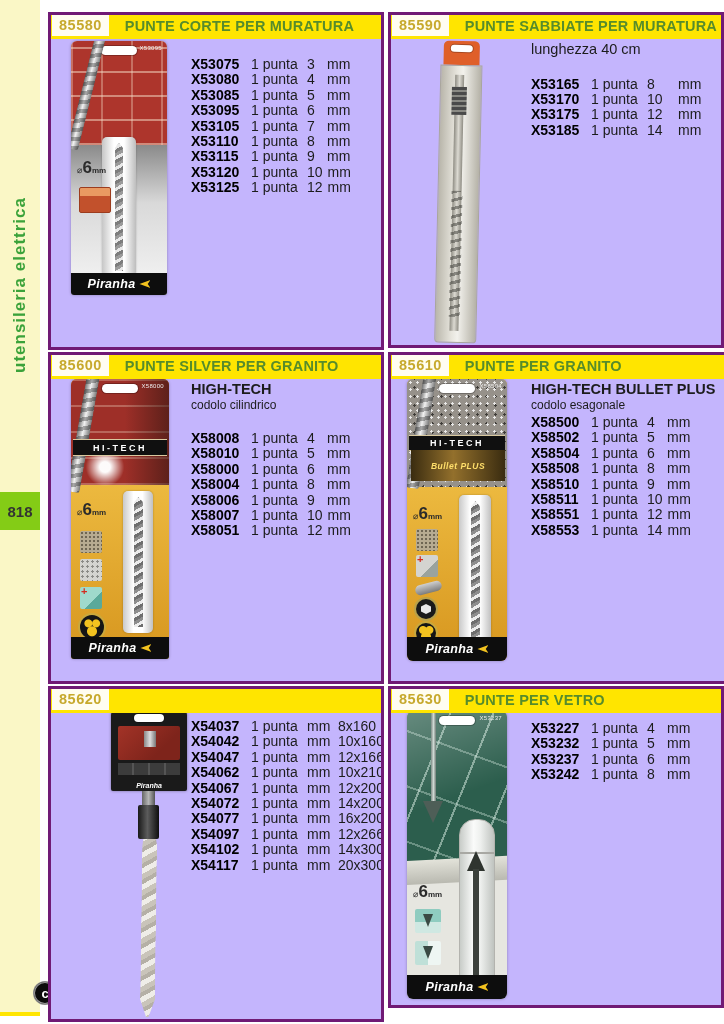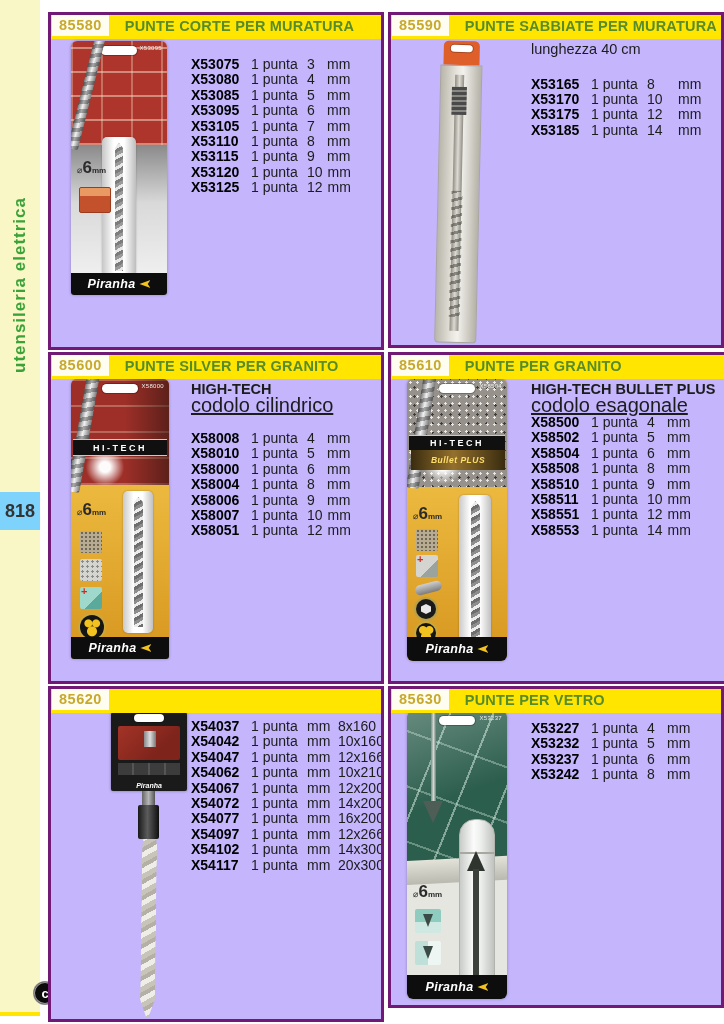--- a/index.html
+++ b/index.html
@@ -10,23 +10,23 @@
   
   .sidebar{position:absolute;left:0;top:0;width:40px;height:1012px;background:#faf7c6;}
   .sidebar-bottom-line{position:absolute;left:0;top:1012px;width:40px;height:4px;background:#ffe500;}
   .vlabel{
     position:absolute;left:0;top:128px;width:40px;height:314px;
     display:flex;align-items:center;justify-content:center;
     writing-mode:vertical-rl;transform:rotate(180deg);
     font-weight:bold;font-size:17px;color:#3ba23a;letter-spacing:1px;white-space:nowrap;
   }
   .pagenum{
-    position:absolute;left:0;top:492px;width:40px;height:38px;background:#7dd3fc;
+    position:absolute;left:0;top:492px;width:40px;height:38px;background:#84cc16;
     display:flex;align-items:center;justify-content:center;
-    font-weight:bold;font-size:18px;color:#333;
+    font-weight:bold;font-size:15px;color:#333;
   }
   .clogo{
     position:absolute;left:34px;top:982px;width:22px;height:22px;border-radius:50%;
     background:#0b0b0b;color:#fff;display:flex;align-items:center;justify-content:center;
     font-weight:bold;font-size:13px;box-shadow:0 0 0 1px #888, inset 0 0 0 1px #999;
   }
   
   .panel{position:absolute;background:#c4b5fd;border:3px solid #701a75;overflow:hidden;}
   .pnl-85580{left:48px;top:12px;width:330px;height:332px;}
   .pnl-85590{left:388px;top:12px;width:330px;height:330px;}
@@ -46,21 +46,21 @@
   
   .tcol{position:absolute;left:140px;z-index:4;color:#1c1c1c;}
   .pnl-85580 .tcol{top:42px;}
   .pnl-85590 .tcol{top:27px;}
   .pnl-85600 .tcol{top:27px;}
   .pnl-85610 .tcol{top:27px;}
   .pnl-85620 .tcol{top:30px;}
   .pnl-85630 .tcol{top:32px;}
   .note{font-size:14.5px;line-height:15.5px;margin-bottom:19px;}
   .heading{font-weight:bold;font-size:14.5px;line-height:15.5px;}
-  .subheading{font-size:20px;line-height:15.5px;text-decoration:underline;}
+  .subheading{font-size:12px;line-height:15.5px;}
   .pnl-85600 .subheading{margin-bottom:18px;}
   .pnl-85610 .subheading{margin-bottom:2px;}
   .prow{font-size:14px;line-height:15.4px;white-space:nowrap;}
   .prow .c0{display:inline-block;width:60px;font-weight:bold;color:#000;}
   .prow .c1{display:inline-block;width:56px;}
   .prow .c2{display:inline-block;min-width:15px;}
   .prow .c3{display:inline-block;margin-left:5px;}
   .pnl-85590 .prow .c2{min-width:26px;}
   .pnl-85620 .prow .c2{min-width:26px;}
   
@@ -148,21 +148,21 @@
   
   .pack-85610{left:16px;top:24px;width:100px;height:282px;border-radius:6px;overflow:hidden;
     background:#e8b23a;box-shadow:0 0 3px rgba(0,0,0,.3);}
   .p10-top{position:absolute;top:0;left:0;right:0;height:108px;background-color:#96918a;
     background-image:radial-gradient(rgba(255,255,255,.8) 1px,transparent 1.4px),
       radial-gradient(rgba(40,38,35,.8) 1px,transparent 1.4px);
     background-size:7px 7px,9px 9px;background-position:0 0,3px 4px;}
   .p10-drill{left:8px;top:-8px;width:13px;height:118px;transform:rotate(9deg);}
   .p10-burst{left:14px;top:64px;}
   .p10-hitech{top:56px;height:14px;}
-  .p10-bullet{position:absolute;left:4px;right:2px;top:71px;height:20px;z-index:3;
+  .p10-bullet{position:absolute;left:4px;right:2px;top:71px;height:31px;z-index:3;
     background:linear-gradient(90deg,#3a2c10,#93702c 45%,#3a2c10);
     color:#ffdf6b;font-style:italic;font-weight:bold;font-size:8.5px;
     display:flex;align-items:center;justify-content:center;letter-spacing:.5px;}
   .p10-body{position:absolute;top:108px;left:0;right:0;bottom:20px;
     background:linear-gradient(180deg,#ecb93f,#d99a22);}
   .p10-blister{position:absolute;left:52px;top:116px;width:32px;height:148px;border-radius:5px;z-index:2;
     background:linear-gradient(90deg,#c9c9c9,#fff 35%,#fff 65%,#c0c0c0);box-shadow:0 0 2px rgba(0,0,0,.3);}
   .p10-bit{position:absolute;left:64px;top:122px;width:9px;height:136px;z-index:3;
     background:repeating-linear-gradient(150deg,#8d8d8d 0 3px,#ececec 3px 6px,#6e6e6e 6px 9px);
     clip-path:polygon(50% 0,100% 4%,100% 100%,0 100%,0 4%);}

